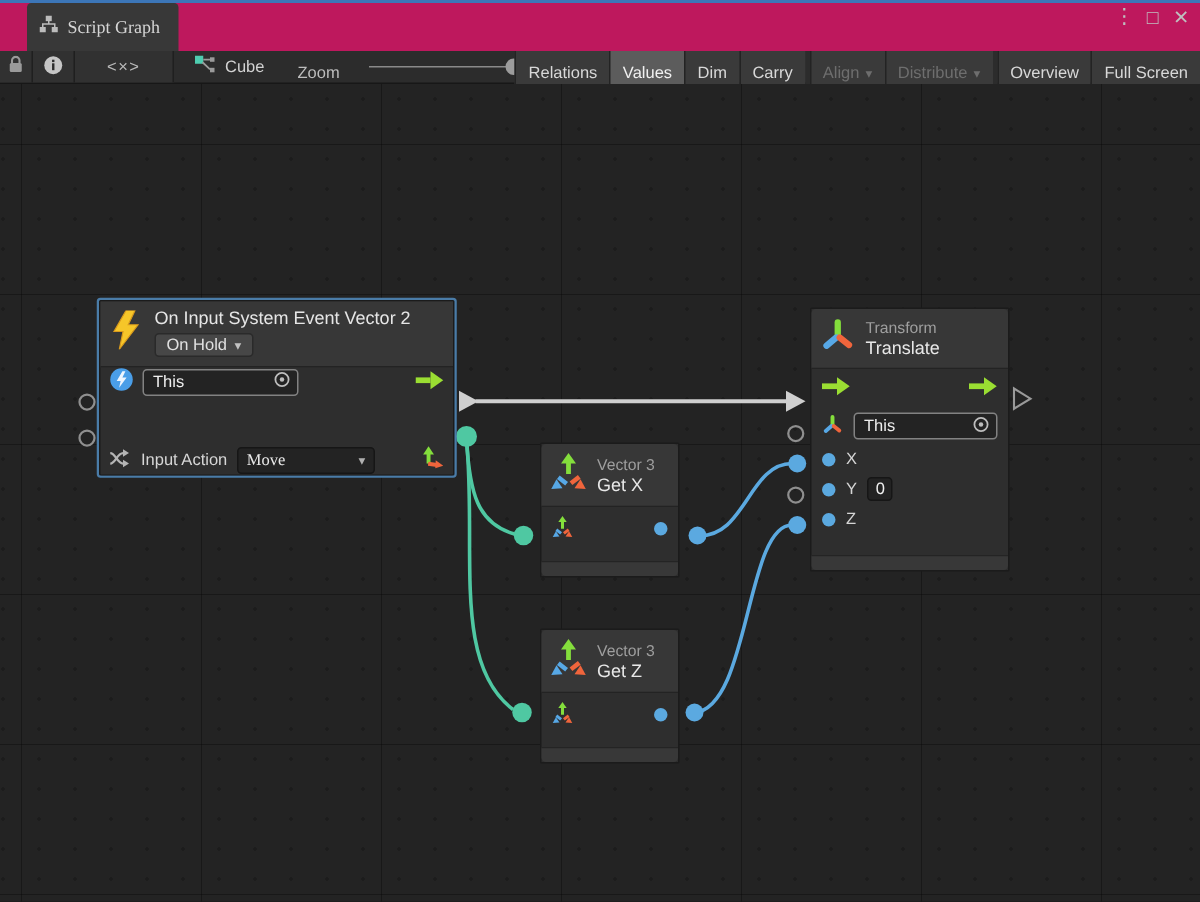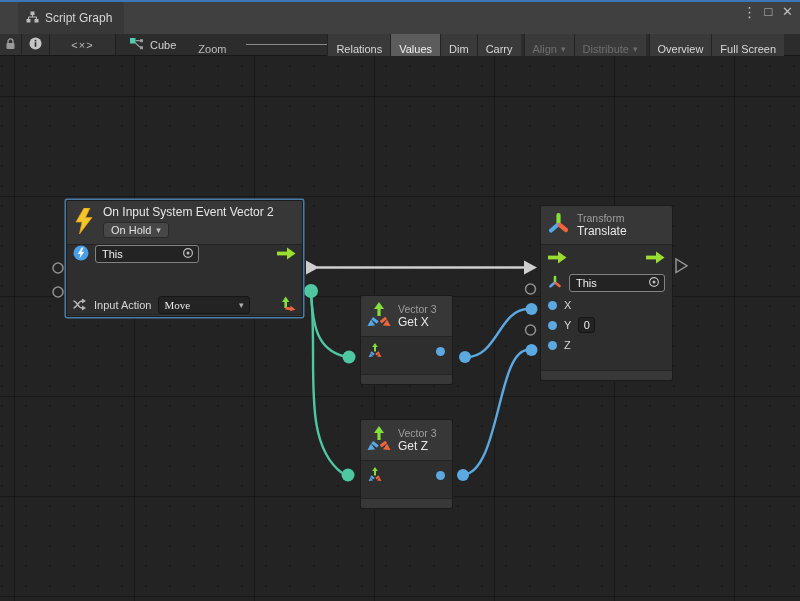--- a/index.html
+++ b/index.html
@@ -2,41 +2,41 @@
 <html><head>
 <meta charset="utf-8">
 <style>
   * { margin:0; padding:0; box-sizing:border-box; }
   html,body { width:800px; height:601px; background:#191919; overflow:hidden;
     font-family:"Liberation Sans", sans-serif; -webkit-font-smoothing:antialiased; }
   .window { position:relative; width:800px; height:601px; }
 
   
   .top-accent { height:2px; background:#3c76b8; }
-  .tab-bar { height:32px; background:#404040; display:flex; align-items:stretch; position:relative; }
+  .tab-bar { height:32px; background:#be185d; display:flex; align-items:stretch; position:relative;font-family:Liberation Serif, serif; }
   .tab { margin-left:18px; background:#383838; display:flex; align-items:center; gap:6px;
     padding:0 12px 0 8px; color:#d6d6d6; font-size:12px; border-radius:3px 3px 0 0; }
   .win-controls { position:absolute; right:4px; top:0; height:20px; display:flex; align-items:center; gap:2px; }
   .win-btn { color:#bfbfbf; font-size:13px; width:17px; text-align:center; line-height:20px; cursor:default; }
   .win-btn.menu { font-size:14px; }
 
   .toolbar { height:22px; background:#2c2c2c; border-bottom:1px solid #171717;
     display:flex; align-items:stretch; color:#c9c9c9; font-size:11px; position:relative; }
   .tb-icon-btn { display:flex; align-items:center; justify-content:center;
     border-right:1px solid #1f1f1f; background:#313131; }
   .tb-icon-btn.lock { width:22px; }
   .tb-icon-btn.info { width:28px; }
   .tb-icon-btn.code { width:66px; color:#b9b9b9; font-size:11px; letter-spacing:1px; }
   .breadcrumb { display:flex; align-items:center; gap:6px; padding:0 14px 0 14px; color:#d2d2d2; }
   .zoom-wrap { display:flex; align-items:flex-end; gap:20px; padding:0 8px; }
   .zoom-label, .zoom-value { color:#bdbdbd; }
   .slider { position:relative; width:104px; height:22px; }
   .slider .track { position:absolute; left:0; right:10px; top:10.5px; height:1.5px; background:#8a8a8a; }
   .slider .handle { position:absolute; right:2px; top:5.5px; width:11px; height:11px; border-radius:50%; background:#9c9c9c; }
-  .tb-right { position:absolute; right:16px; top:0; height:30px; display:flex; align-items:stretch; }
+  .tb-right { position:absolute; right:0; top:0; height:30px; display:flex; align-items:stretch; }
   .tb-btn { display:flex; align-items:center; gap:4px; padding:0 8px; background:#3a3a3a;
     border-left:1px solid #232323; color:#d8d8d8; white-space:nowrap; }
   .tb-btn.active { background:#5c5c5c; color:#f0f0f0; }
   .tb-btn.disabled { color:#6e6e6e; }
   .tb-btn .caret { font-size:9px; line-height:1; color:inherit; }
   .tb-group-gap { width:3px; background:#2c2c2c; }
 
   
   .canvas { position:relative; width:800px; height:557px; background-color:#232323;
     background-image:

